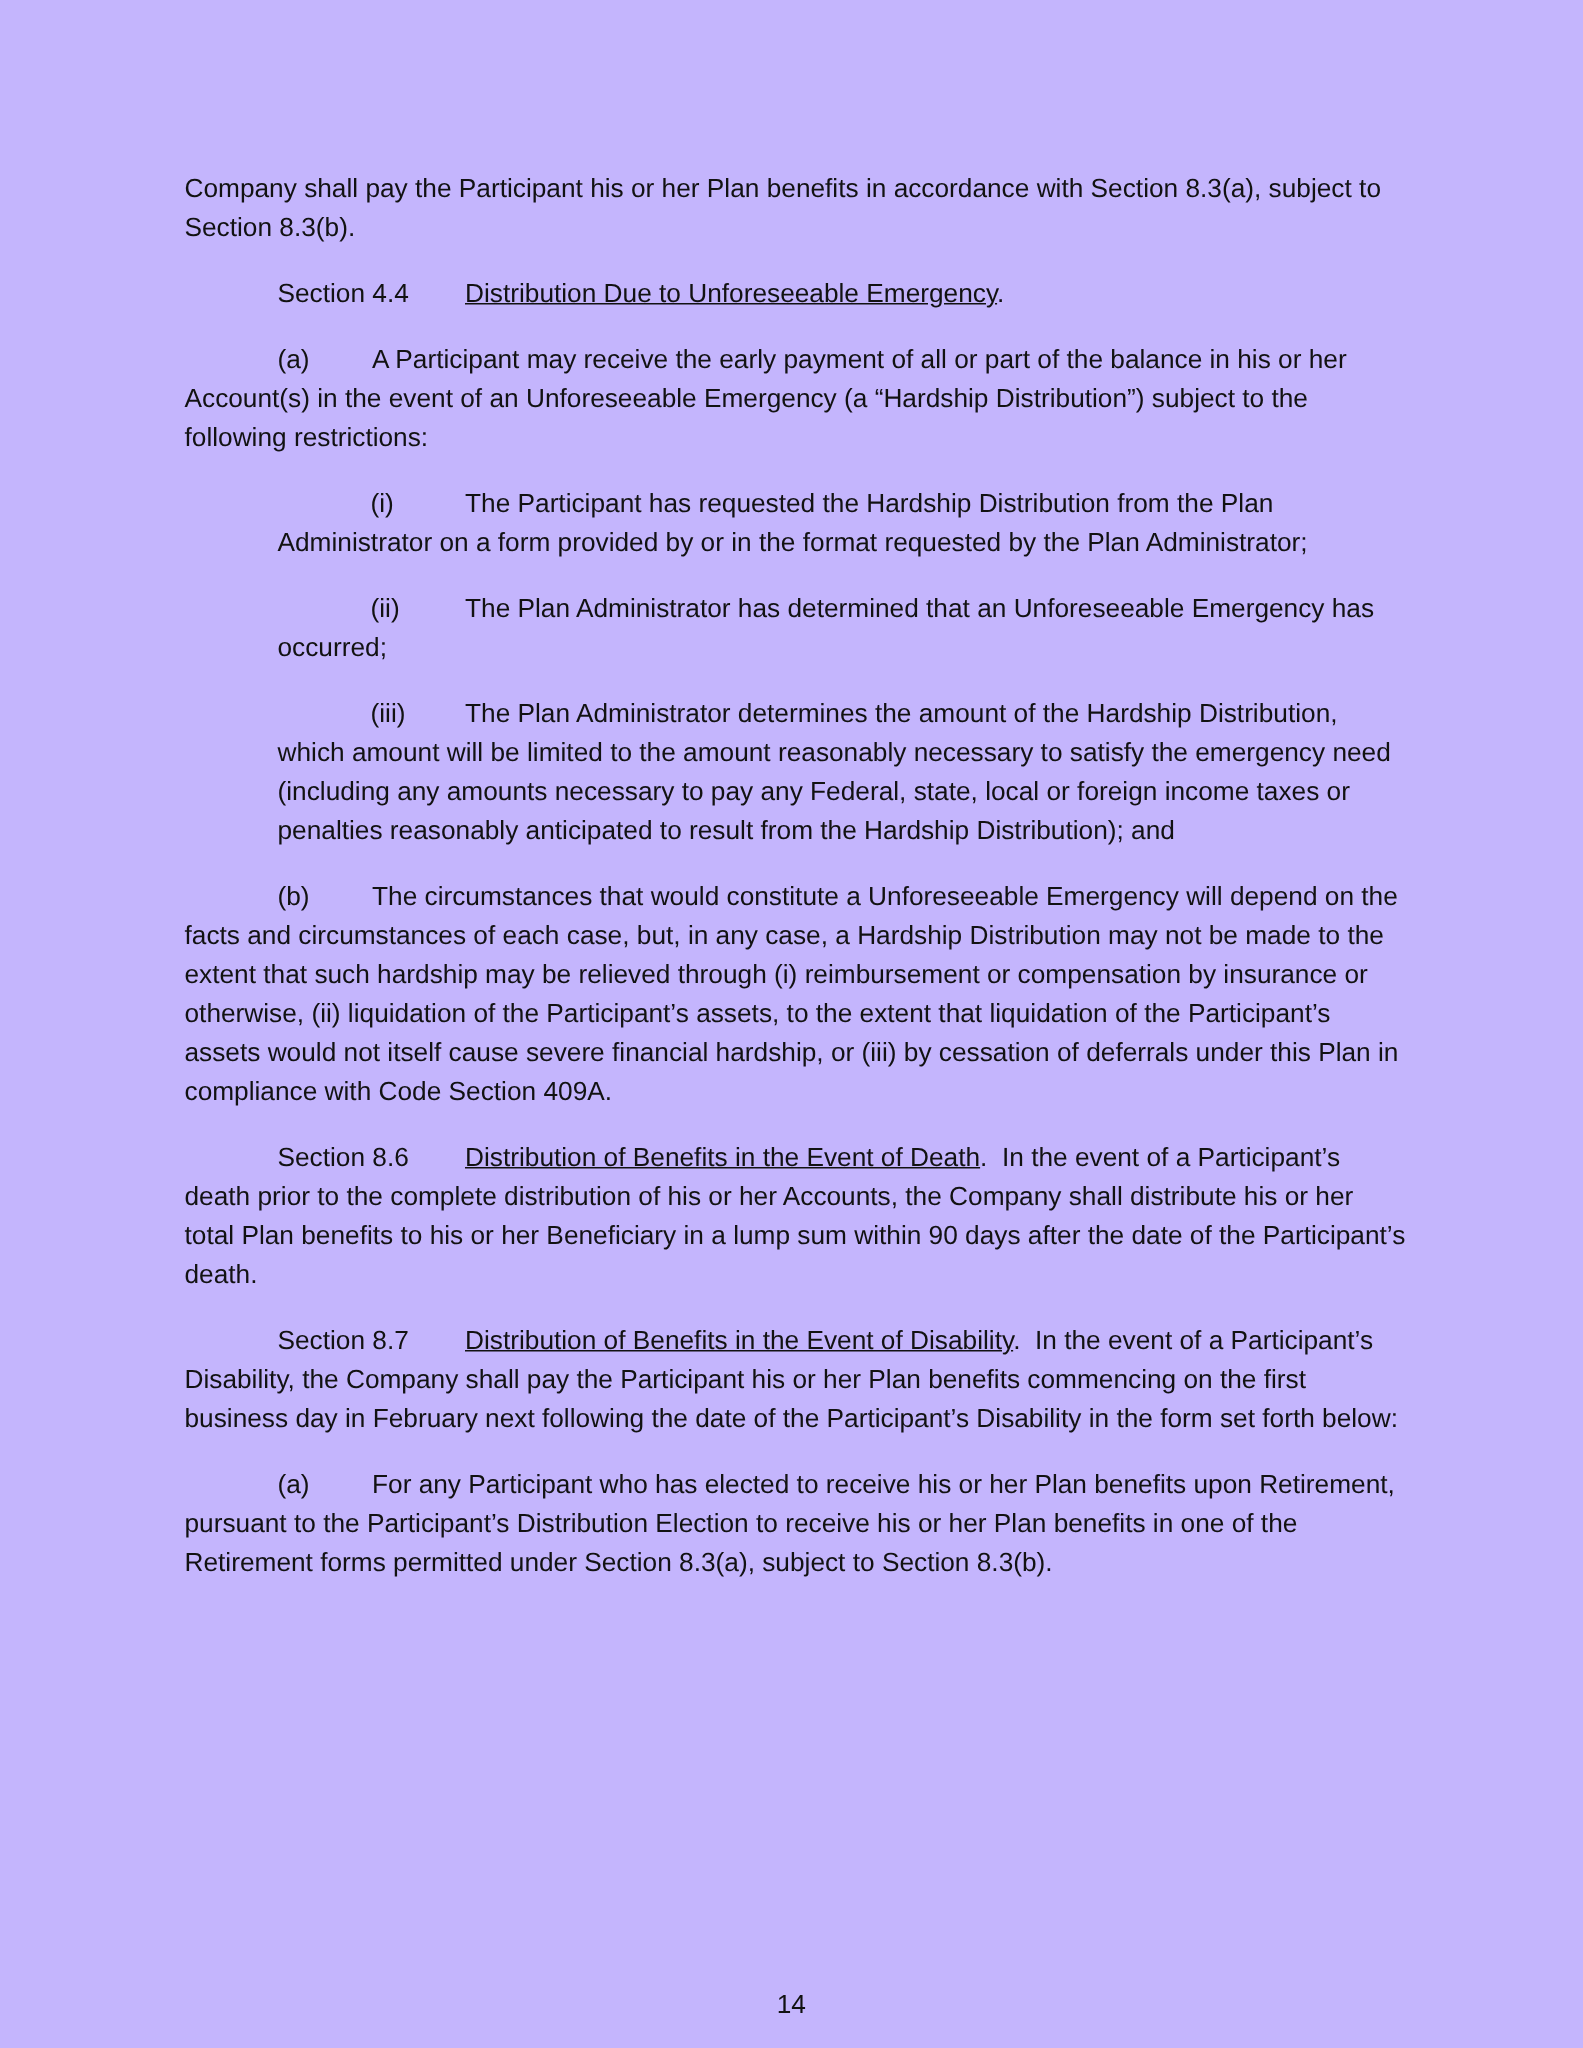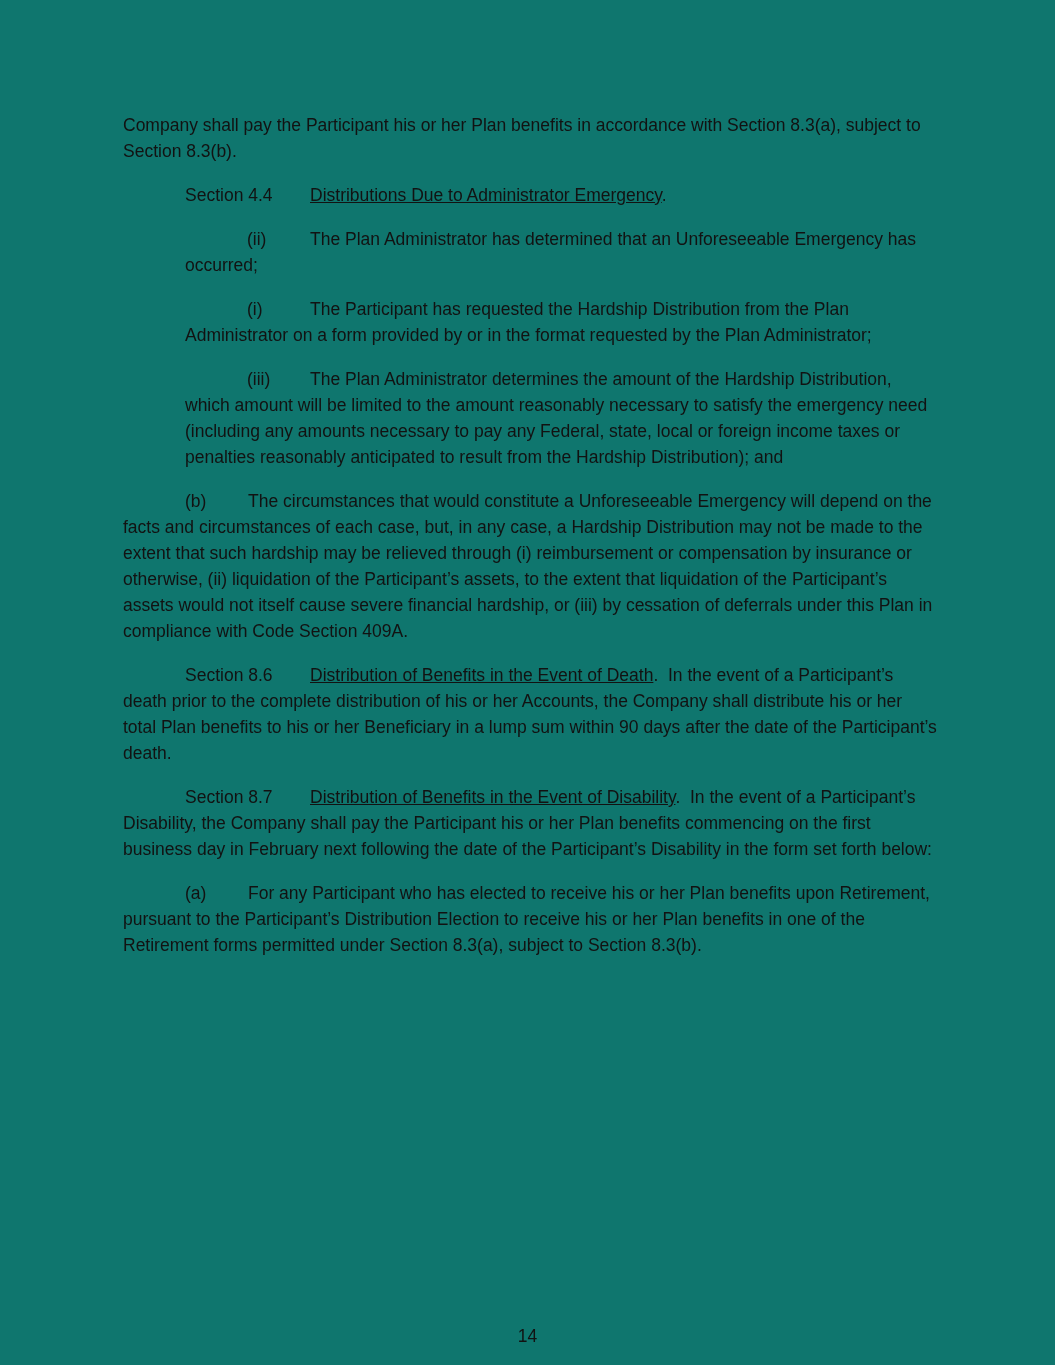--- a/index.html
+++ b/index.html
@@ -4,21 +4,21 @@
 <style>
   html, body {
     margin: 0;
     padding: 0;
     background: #ffffff;
   }
   .page {
     position: relative;
     width: 1055px;
     height: 1365px;
-    background: #0f766e;
+    background: #c4b5fd;
     font-family: "Liberation Sans", "DejaVu Sans", sans-serif;
     font-size: 17.5px;
     line-height: 26px;
     color: #121212;
     overflow: hidden;
   }
   .doc {
     position: absolute;
     top: 112px;
     left: 123px;
@@ -57,26 +57,27 @@
   }
 </style>
 </head>
 <body>
 
 <div class="page">
   <div class="doc">
 
     <p><span>Company shall pay the Participant his or her Plan benefits in accordance with Section 8.3(a), subject to Section 8.3(b).</span></p>
 
-    <p class="first-indent"><span class="tab-label-wide">Section 4.4</span><span class="u">Distributions Due to Administrator Emergency</span><span>.</span></p>
+    <p class="first-indent"><span class="tab-label-wide">Section 4.4</span><span class="u">Distribution Due to Unforeseeable Emergency</span><span>.</span></p>
 
+    <p class="first-indent"><span class="tab-label">(a)</span><span>A Participant may receive the early payment of all or part of the balance in his or her Account(s) in the event of an Unforeseeable Emergency (a “Hardship Distribution”) subject to the following restrictions:</span></p>
+
+    <p class="subitem"><span class="tab-label">(i)</span><span>The Participant has requested the Hardship Distribution from the Plan Administrator on a form provided by or in the format requested by the Plan Administrator;</span></p>
 
     <p class="subitem"><span class="tab-label">(ii)</span><span>The Plan Administrator has determined that an Unforeseeable Emergency has occurred;</span></p>
-
-    <p class="subitem"><span class="tab-label">(i)</span><span>The Participant has requested the Hardship Distribution from the Plan Administrator on a form provided by or in the format requested by the Plan Administrator;</span></p>
 
     <p class="subitem"><span class="tab-label">(iii)</span><span>The Plan Administrator determines the amount of the Hardship Distribution, which amount will be limited to the amount reasonably necessary to satisfy the emergency need (including any amounts necessary to pay any Federal, state, local or foreign income taxes or penalties reasonably anticipated to result from the Hardship Distribution); and</span></p>
 
 
     <p class="first-indent"><span class="tab-label">(b)</span><span>The circumstances that would constitute a Unforeseeable Emergency will depend on the facts and circumstances of each case, but, in any case, a Hardship Distribution may not be made to the extent that such hardship may be relieved through (i) reimbursement or compensation by insurance or otherwise, (ii) liquidation of the Participant’s assets, to the extent that liquidation of the Participant’s assets would not itself cause severe financial hardship, or (iii) by cessation of deferrals under this Plan in compliance with Code Section 409A.</span></p>
 
     <p class="first-indent"><span class="tab-label-wide">Section 8.6</span><span class="u">Distribution of Benefits in the Event of Death</span><span>.&nbsp; In the event of a Participant’s death prior to the complete distribution of his or her Accounts, the Company shall distribute his or her total Plan benefits to his or her Beneficiary in a lump sum within 90 days after the date of the Participant’s death.</span></p>
 
     <p class="first-indent"><span class="tab-label-wide">Section 8.7</span><span class="u">Distribution of Benefits in the Event of Disability</span><span>.&nbsp; In the event of a Participant’s Disability, the Company shall pay the Participant his or her Plan benefits commencing on the first business day in February next following the date of the Participant’s Disability in the form set forth below:</span></p>
 

